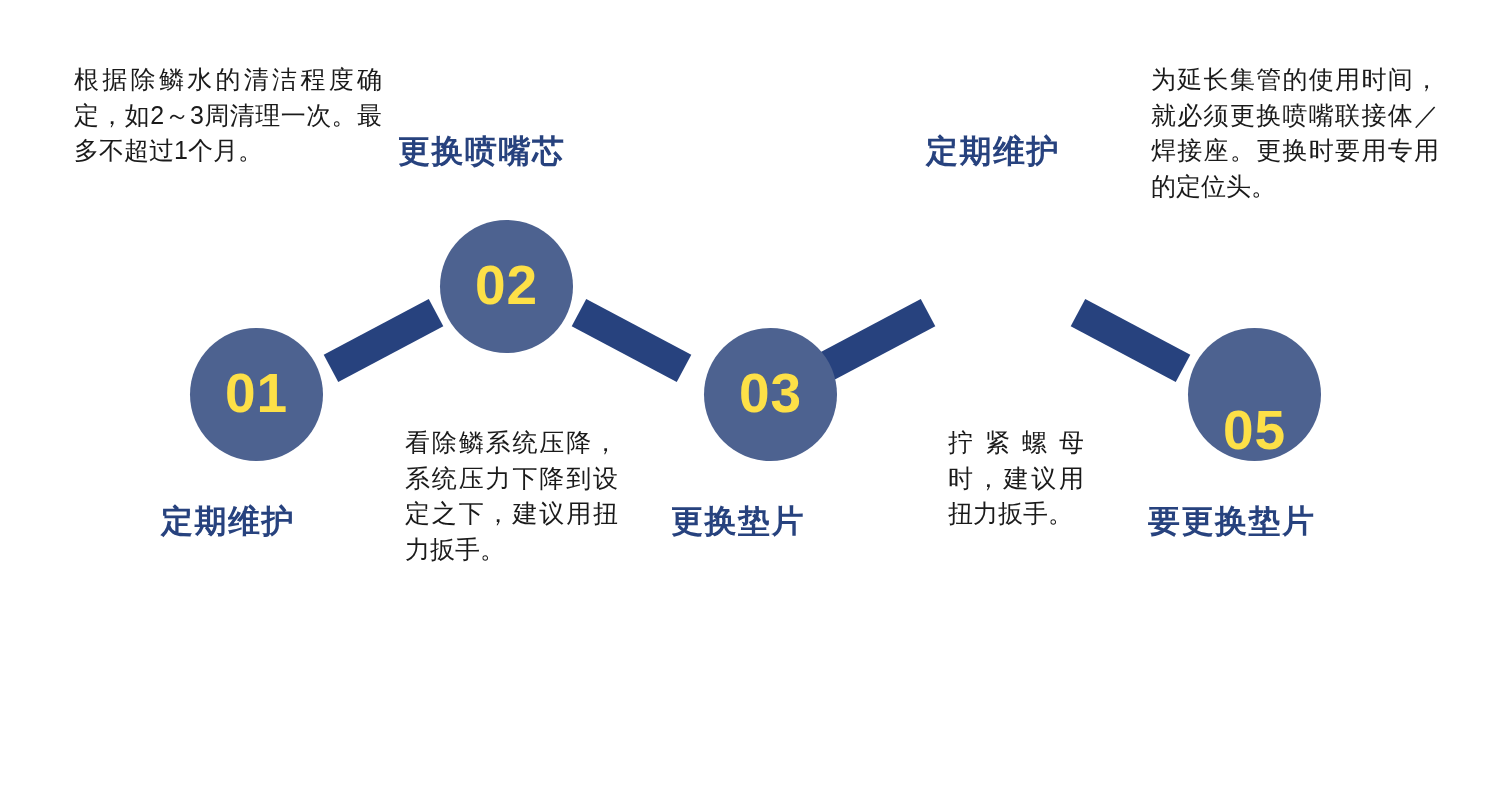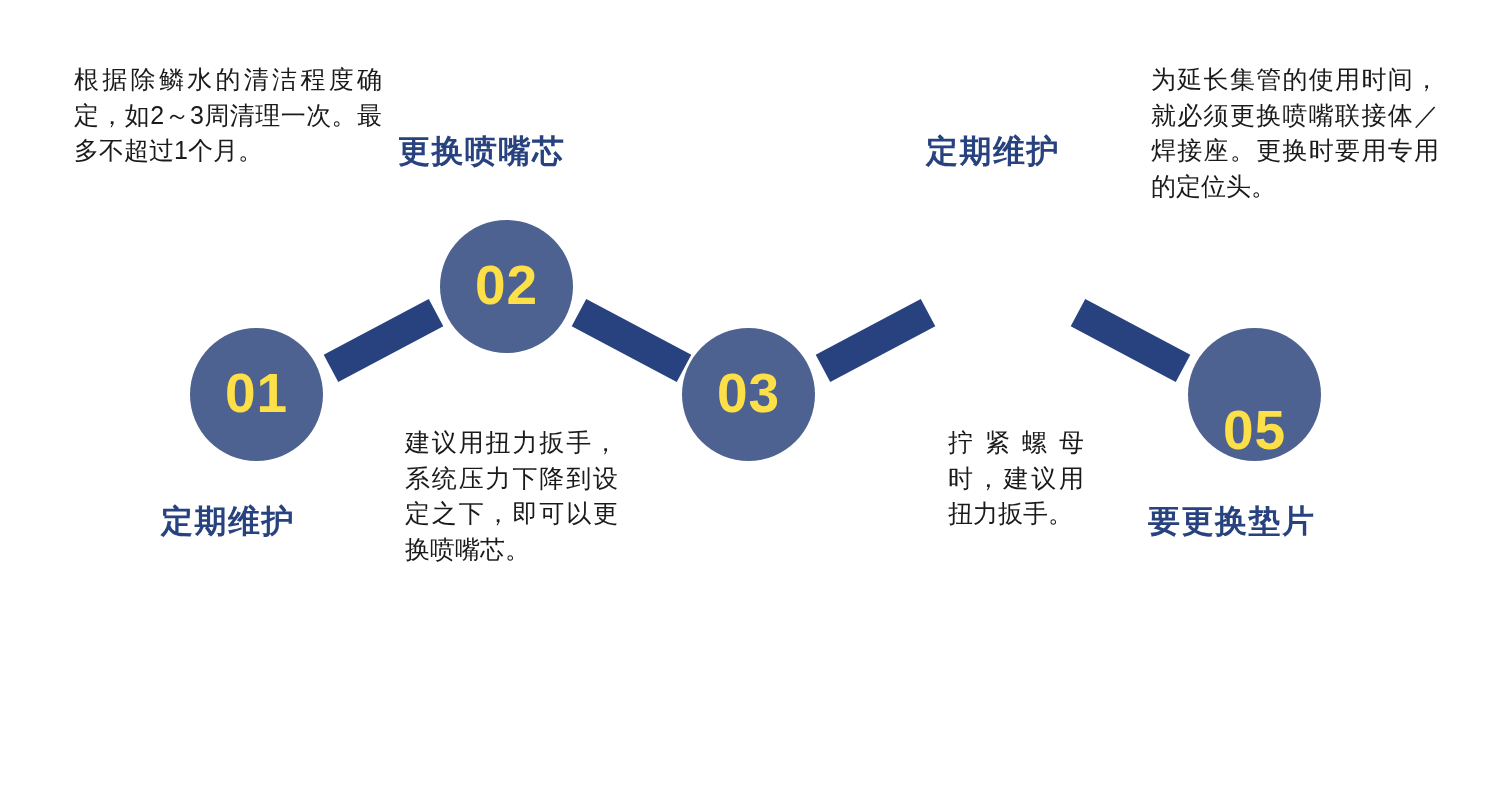--- a/index.html
+++ b/index.html
@@ -95,27 +95,28 @@
   </div>
 
   <div class="step-title" style="left:398px; top:130px;">更换喷嘴芯</div>
 
   <div class="step-title" style="left:161px; top:500px;">定期维护</div>
 
   <div class="step-circle" style="left:440px; top:220px;">
     <span class="num">02</span>
   </div>
 
-  <div class="step-body" style="left:405px; top:425px; width:213px;">建议用扭力扳手，系统压力下降到设定之下，即可以更换喷嘴芯。</div>
+  <div class="step-body" style="left:405px; top:425px; width:213px;">看除鳞系统压降，系统压力下降到设定之下，建议用扭力扳手。</div>
 
 
-  <div class="step-circle" style="left:682px; top:328px;align-items:center;">
+  <div class="step-circle" style="left:704px; top:328px;align-items:center;">
     <span class="num">03</span>
   </div>
 
+  <div class="step-title" style="left:671px; top:500px;">更换垫片</div>
 
   <div class="step-title" style="left:926px; top:130px;">定期维护</div>
 
 
   <div class="step-body" style="left:948px; top:425px; width:136px;">拧紧螺母时，建议用扭力扳手。</div>
 
   <div class="step-body" style="left:1151px; top:62px; width:288px;">为延长集管的使用时间，就必须更换喷嘴联接体／焊接座。更换时要用专用的定位头。</div>
 
   <div class="step-circle" style="left:1188px; top:328px;align-items:flex-end;">
     <span class="num">05</span>

